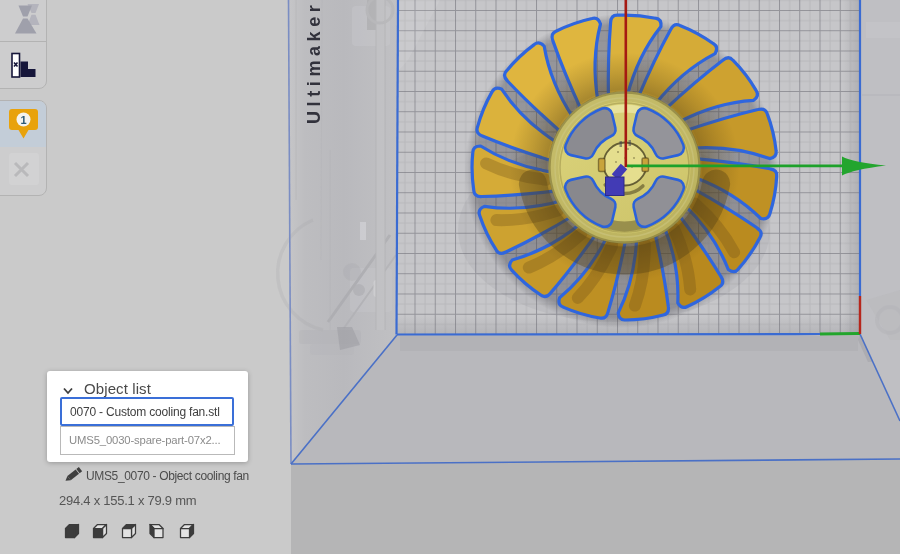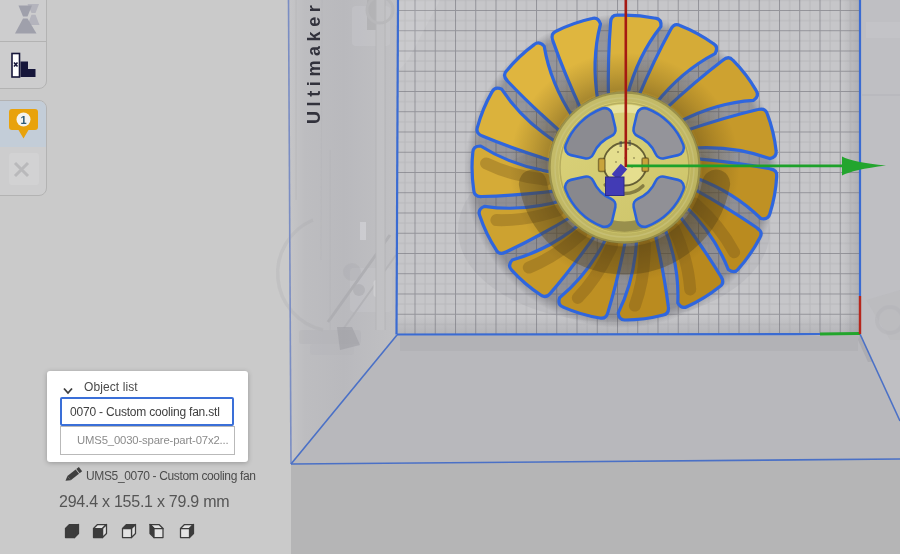--- a/index.html
+++ b/index.html
@@ -192,35 +192,35 @@
 </svg></div>
 <div style="position:absolute;left:9px;top:153px;width:30px;height:32px;background:#d2d2d3;border-radius:3px"></div>
 <div style="position:absolute;left:13px;top:161px"><svg width="17" height="17" viewBox="0 0 17 17">
 <path d="M2,2 L15,15 M15,2 L2,15" stroke="#b9b9bb" stroke-width="3"></path>
 </svg></div>
 
 <div style="position:absolute;left:47px;top:371px;width:201px;height:91px;background:#fff;border-radius:3px;box-shadow:0 1px 5px rgba(0,0,0,0.25)"></div>
 <div style="position:absolute;left:63px;top:381px"><svg width="10" height="8" viewBox="0 0 10 8">
       <path d="M1,1.5 L5,6 L9,1.5" fill="none" stroke="#3f3f3f" stroke-width="1.8"></path>
     </svg></div>
-<div class="txt" style="left:84px;top:380px;font-size:12px;color:#4a4a4a;letter-spacing:0.1px">Object list</div>
+<div class="txt" style="left:84px;top:380px;font-size:15px;color:#4a4a4a;letter-spacing:0.1px">Object list</div>
 <div style="position:absolute;left:60px;top:397px;width:174px;height:29px;box-sizing:border-box;border:2px solid #3a6fd8;border-radius:2px;background:#fff"></div>
 <div class="txt" style="left:70px;top:405px;font-size:12px;color:#404040;letter-spacing:-0.2px">0070 - Custom cooling fan.stl</div>
 <div style="position:absolute;left:60px;top:426px;width:175px;height:29px;box-sizing:border-box;border:1px solid #b9b9b9;background:#fff"></div>
-<div class="txt" style="left:77px;top:434px;font-size:11.3px;color:#8b8b8b;letter-spacing:-0.15px">UMS5_0030-spare-part-07x2...</div>
+<div class="txt" style="left:69px;top:434px;font-size:11.3px;color:#8b8b8b;letter-spacing:-0.15px">UMS5_0030-spare-part-07x2...</div>
 
 <div style="position:absolute;left:62px;top:466px"><svg width="23" height="18" viewBox="0 0 23 18">
 <g transform="rotate(-38 11 9)" fill="#3f3f3f">
   <polygon points="1.5,9 6,6.3 6,11.7"></polygon>
   <rect x="6" y="6.3" width="10.5" height="5.4"></rect>
   <rect x="17.3" y="6.3" width="3.2" height="5.4"></rect>
 </g>
 </svg></div>
-<div class="txt" style="left:86px;top:469px;font-size:12px;color:#4c4c4c;letter-spacing:-0.35px">UMS5_0070 - Custom cooling fan</div>
-<div class="txt" style="left:59px;top:493px;font-size:16px;color:#555;letter-spacing:-0.25px">294.4 x 155.1 x 79.9 mm</div>
+<div class="txt" style="left:86px;top:469px;font-size:12px;color:#4c4c4c;letter-spacing:-0.35px">UMS5_0070 - Object cooling fan</div>
+<div class="txt" style="left:59px;top:493px;font-size:13px;color:#555;letter-spacing:-0.25px">294.4 x 155.1 x 79.9 mm</div>
 <div style="position:absolute;left:63px;top:522px;width:17px;height:18px"><svg width="17" height="18" viewBox="0 0 17 18">
       <polygon points="2.5,6.5 6.5,2.5 15.5,2.5 11.5,6.5" fill="#3c3c3c" stroke="#3c3c3c" stroke-width="1.25" stroke-linejoin="round"></polygon>
       <polygon points="11.5,6.5 15.5,2.5 15.5,11.5 11.5,15.5" fill="#3c3c3c" stroke="#3c3c3c" stroke-width="1.25" stroke-linejoin="round"></polygon>
       <polygon points="2.5,6.5 11.5,6.5 11.5,15.5 2.5,15.5" fill="#3c3c3c" stroke="#3c3c3c" stroke-width="1.25" stroke-linejoin="round"></polygon>
     </svg></div>
 <div style="position:absolute;left:91px;top:522px;width:17px;height:18px"><svg width="17" height="18" viewBox="0 0 17 18">
       <polygon points="2.5,6.5 6.5,2.5 15.5,2.5 11.5,6.5" fill="#e2e2e2" stroke="#3c3c3c" stroke-width="1.25" stroke-linejoin="round"></polygon>
       <polygon points="11.5,6.5 15.5,2.5 15.5,11.5 11.5,15.5" fill="#e2e2e2" stroke="#3c3c3c" stroke-width="1.25" stroke-linejoin="round"></polygon>
       <polygon points="2.5,6.5 11.5,6.5 11.5,15.5 2.5,15.5" fill="#3c3c3c" stroke="#3c3c3c" stroke-width="1.25" stroke-linejoin="round"></polygon>
     </svg></div>

